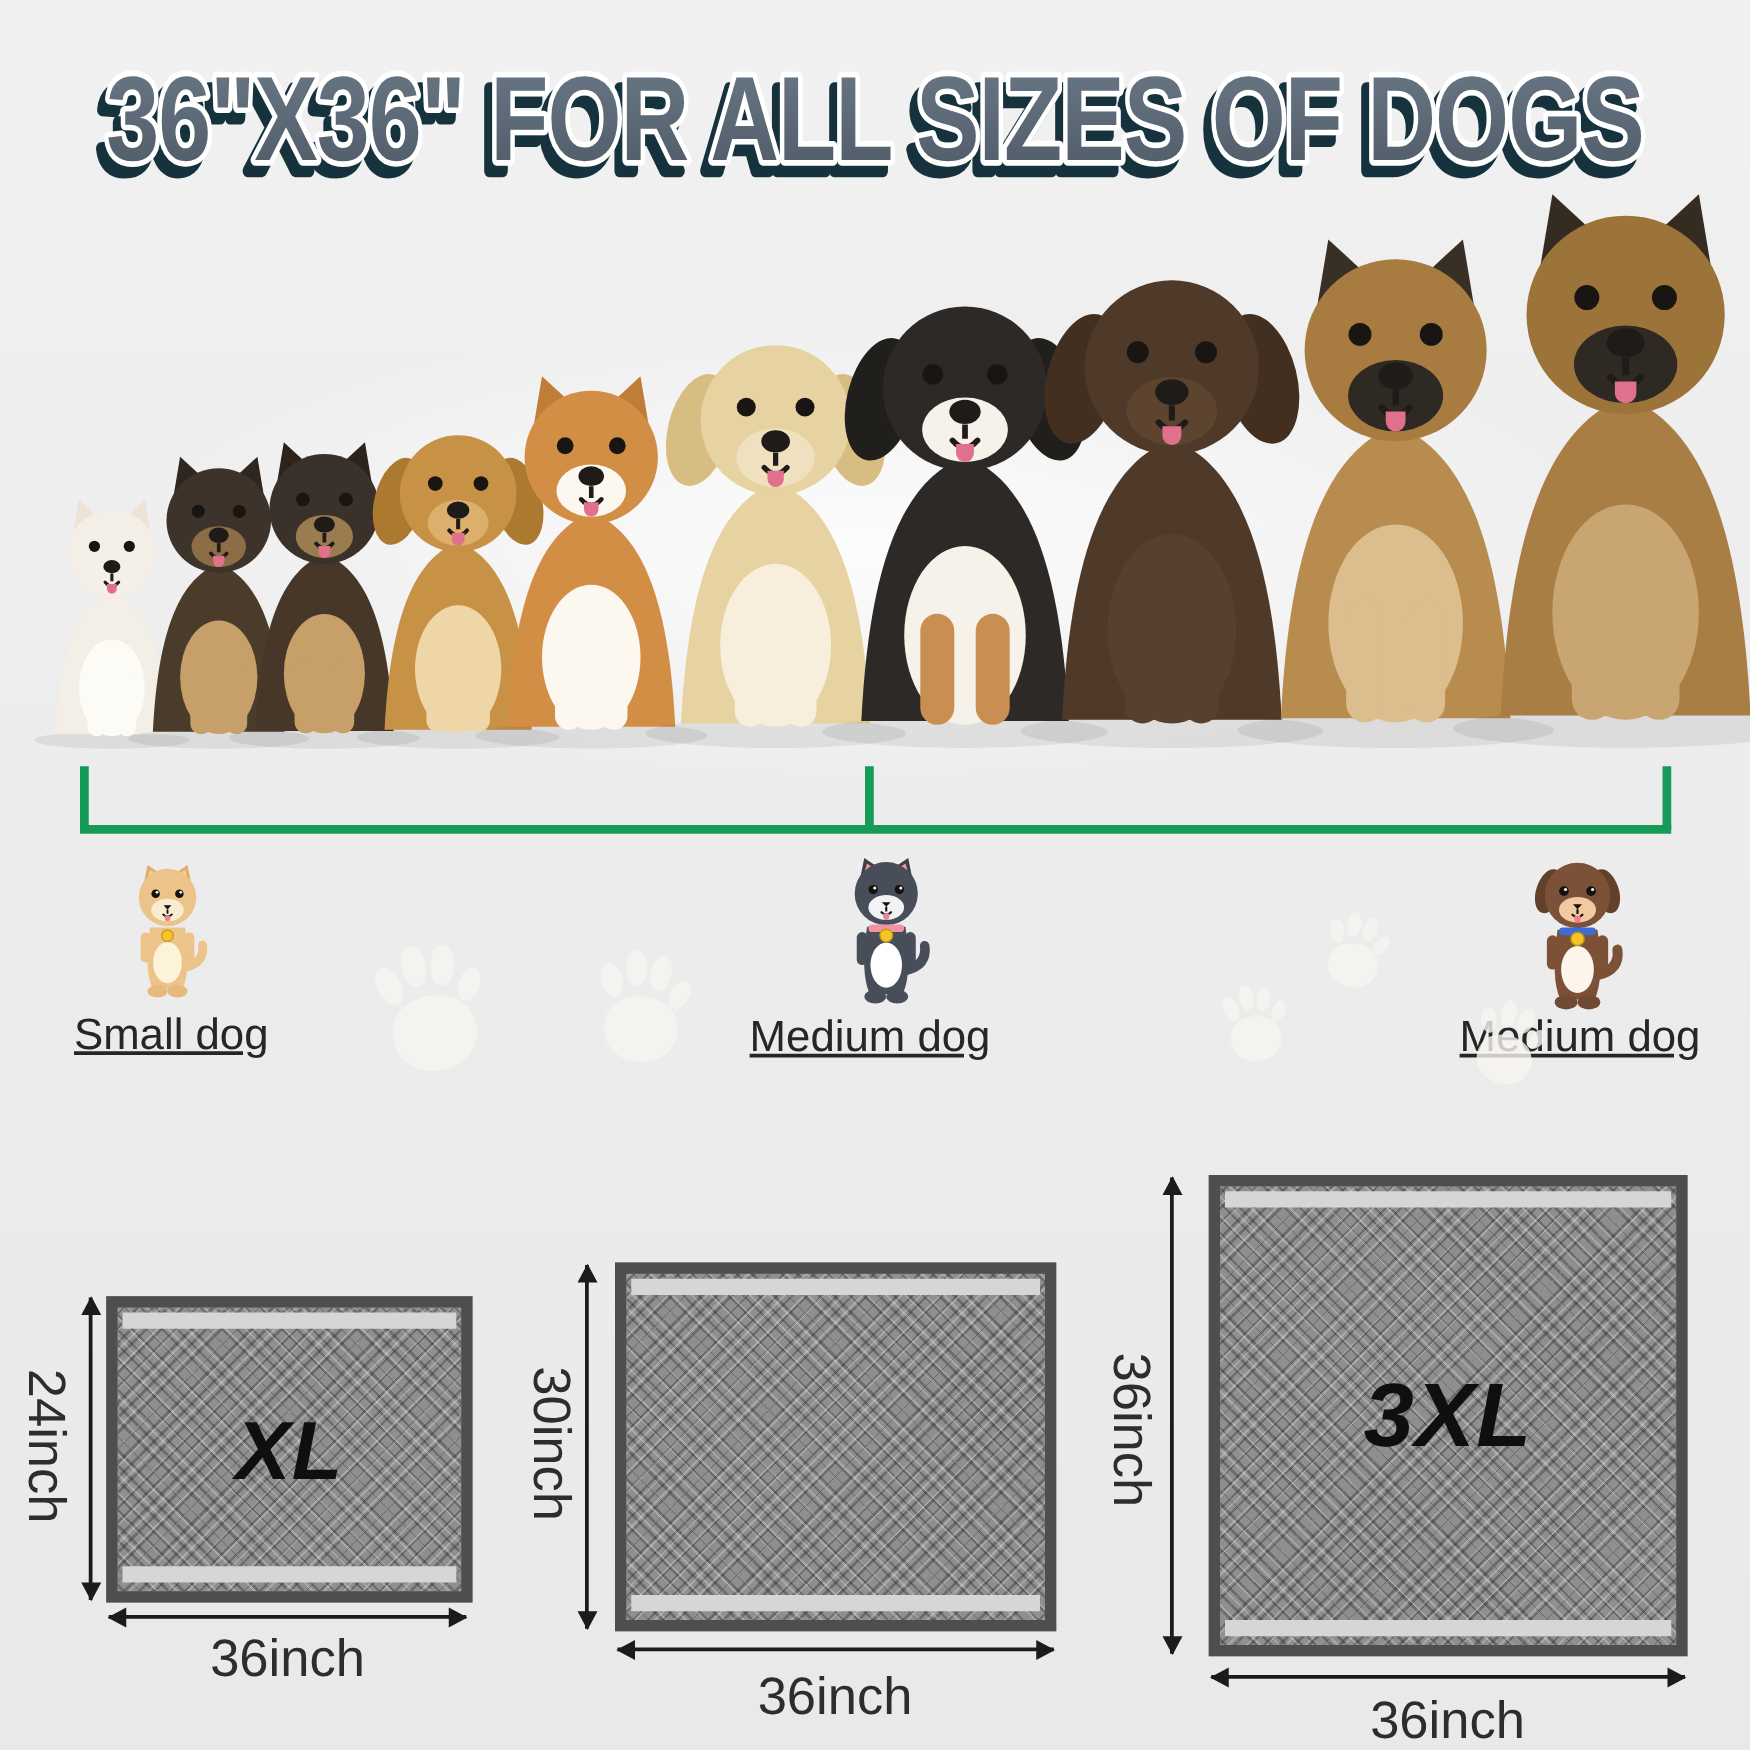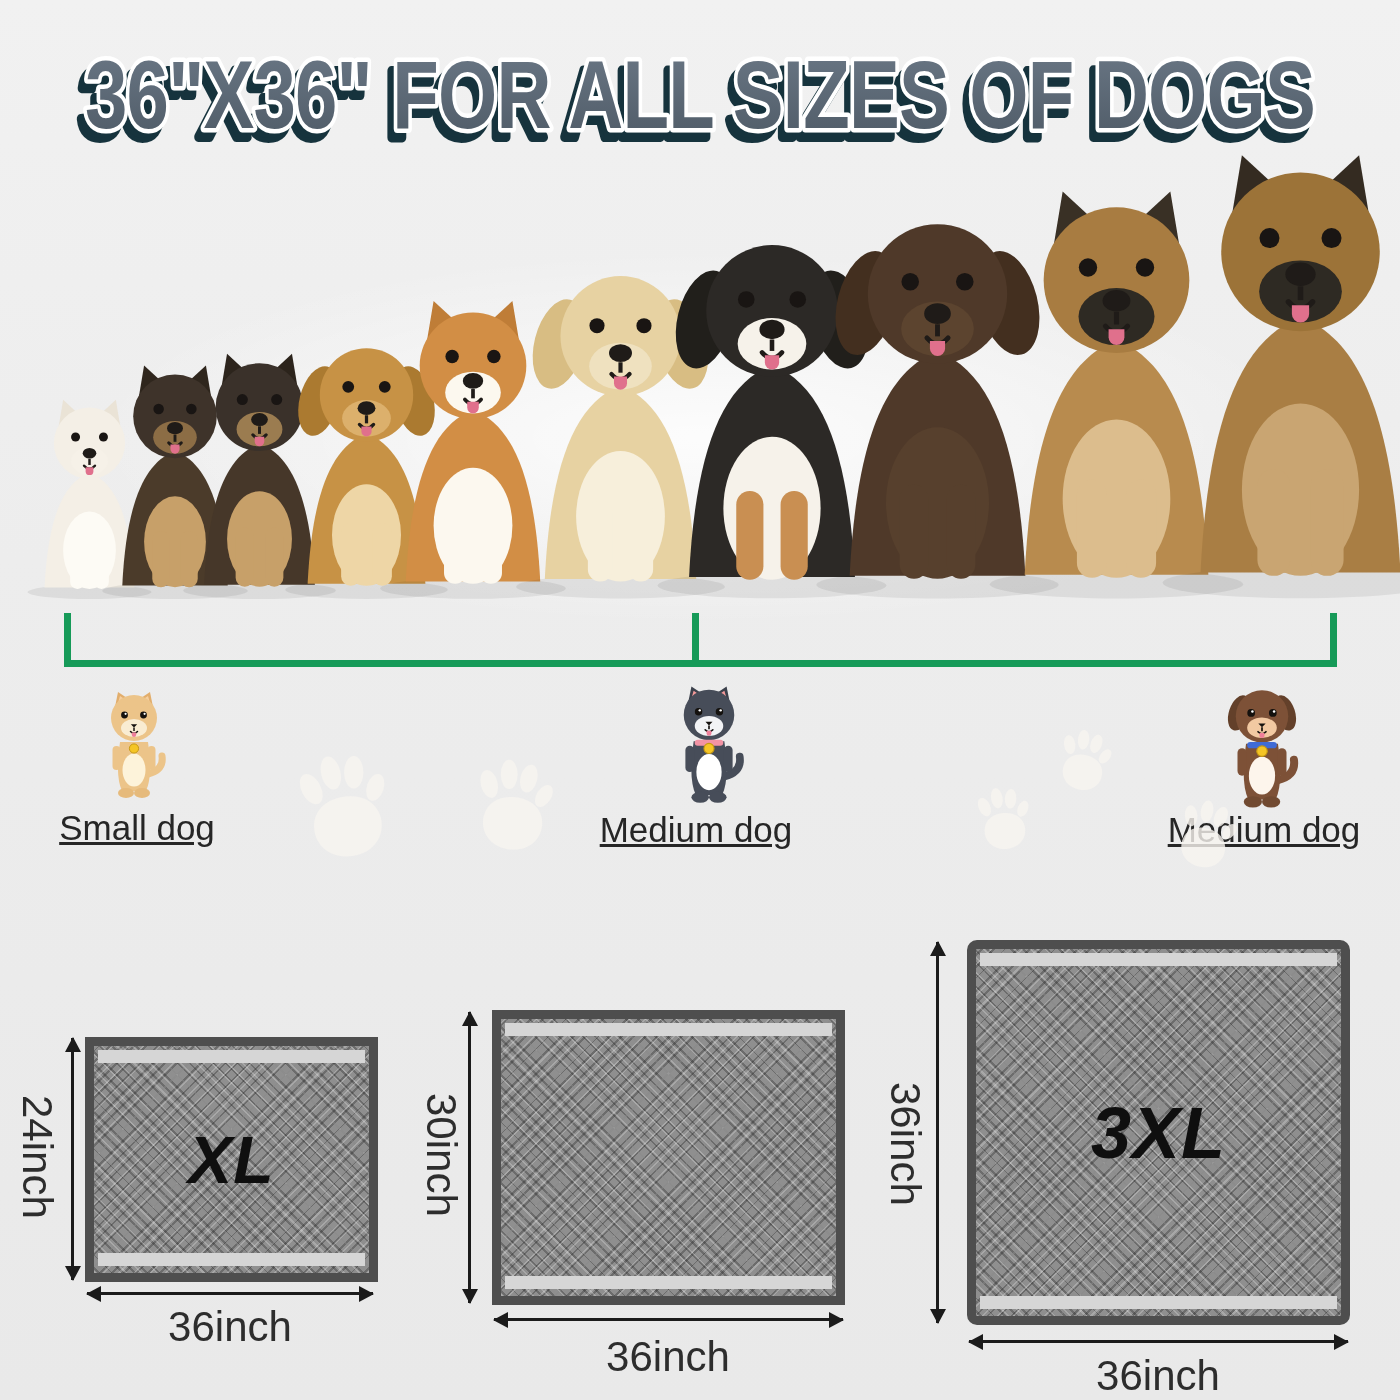--- a/index.html
+++ b/index.html
@@ -45,21 +45,21 @@
   .pad{position:absolute;box-sizing:border-box;border:9px solid var(--pad_border);
     background-color:var(--pad_field);
     background-image:
       repeating-linear-gradient(45deg, rgba(255,255,255,.22) 0 1.5px, transparent 1.5px 11px),
       repeating-linear-gradient(-45deg, rgba(255,255,255,.22) 0 1.5px, transparent 1.5px 11px),
       repeating-linear-gradient(45deg, rgba(35,35,35,.32) 2.5px 4.5px, transparent 4.5px 11px),
       repeating-linear-gradient(-45deg, rgba(35,35,35,.32) 2.5px 4.5px, transparent 4.5px 11px);
     display:flex;align-items:center;justify-content:center;}
   .pad-xl{left:85px;top:1037px;width:293px;height:245px;}
   .pad-2xl{left:492px;top:1010px;width:353px;height:295px;}
-  .pad-3xl{left:967px;top:940px;width:383px;height:385px;border-radius:10px;}
+  .pad-3xl{left:967px;top:940px;width:383px;height:385px;}
   .pad-strip{position:absolute;left:4px;right:4px;height:13px;background:var(--pad_strip);}
   .strip-top{top:4px;} .strip-bottom{bottom:7px;}
   .size-label{position:relative;font-weight:700;color:var(--size_label_text);letter-spacing:1px;font-style:italic;}
   .size-xl{font-size:66px;} .size-2xl{font-size:68px;} .size-3xl{font-size:72px;}
   
   .arrow-v{position:absolute;width:3px;background:var(--arrow_color);}
   .arrow-v::before{content:"";position:absolute;top:-1px;left:-6.5px;width:0;height:0;
     border-left:8px solid transparent;border-right:8px solid transparent;border-bottom:15px solid var(--arrow_color);}
   .arrow-v::after{content:"";position:absolute;bottom:-1px;left:-6.5px;width:0;height:0;
     border-left:8px solid transparent;border-right:8px solid transparent;border-top:15px solid var(--arrow_color);}

